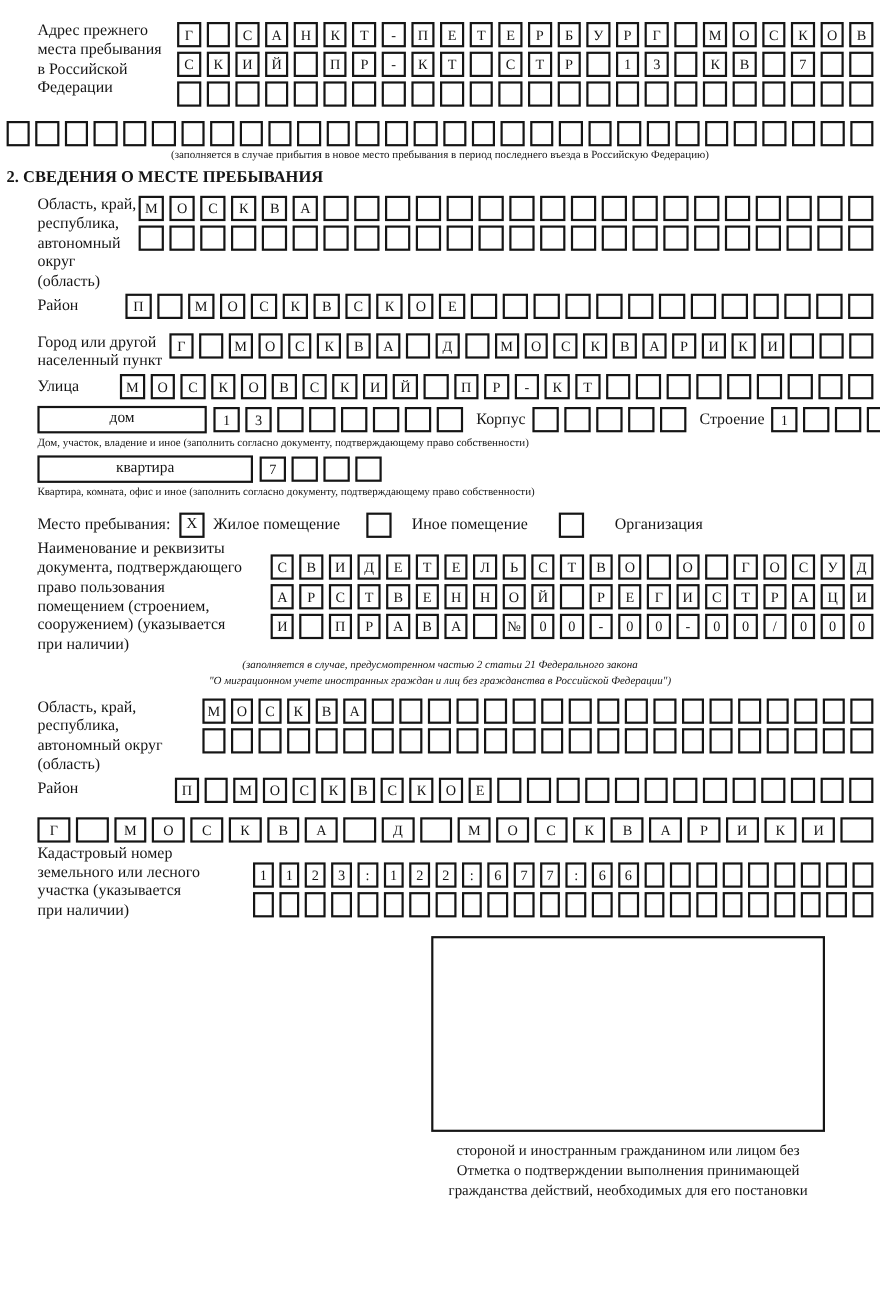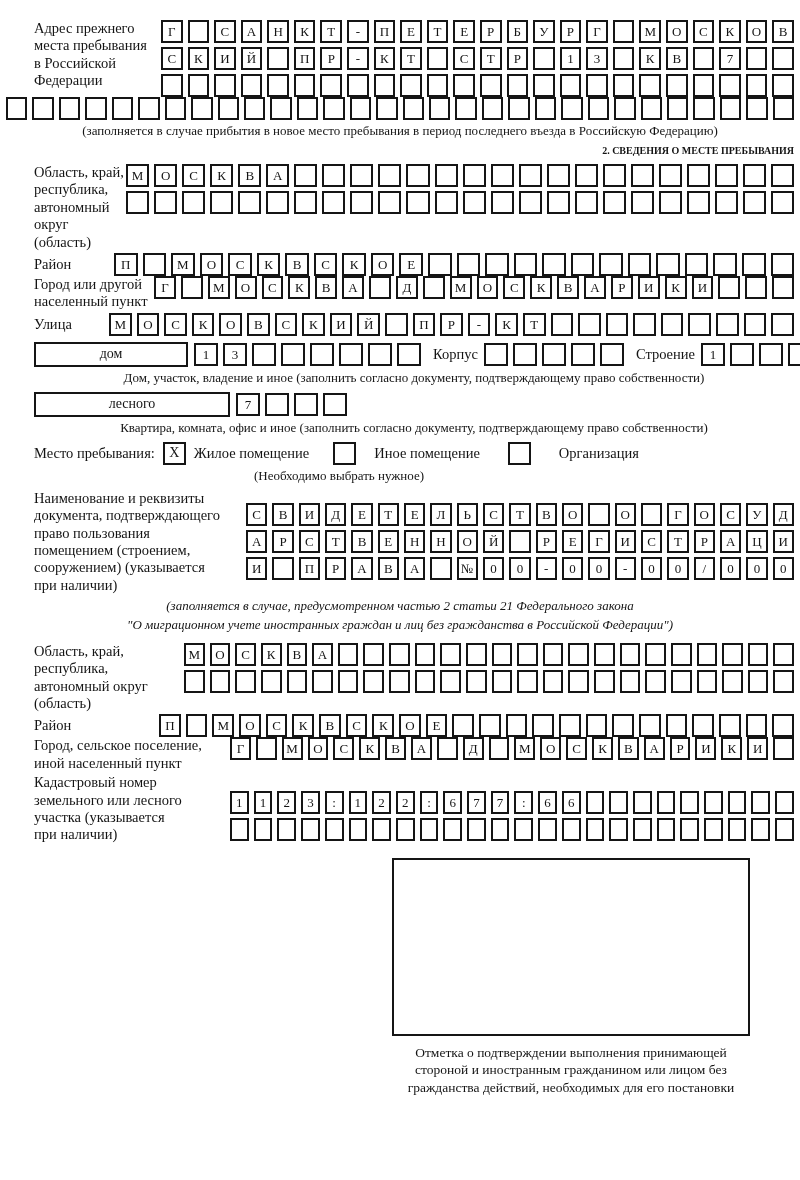--- a/index.html
+++ b/index.html
@@ -12,34 +12,34 @@
   .blk { display:flex; align-items:flex-start; margin-left:28px; }
   .blk.noindent { margin-left:0; }
   .lbl { font-size:14.5px; line-height:1.2; flex-shrink:0; }
   .cellstack { flex:1; display:flex; flex-direction:column; gap:4px; }
   .cells { flex:1; display:flex; gap:5px; }
   .cell { flex:1; height:19px; border:2px solid #151515; display:flex;
           align-items:center; justify-content:center; font-size:13px; line-height:1; }
   .fixcells { display:flex; gap:5px; flex:none; }
   .fixcells .cell { flex:none; width:20px; }
 
-  .note { font-size:13px; margin:3px 0 6px 0; }
+  .note { font-size:10px; margin:3px 0 6px 0; }
   .note.center { text-align:center; }
-  .note.indent { margin-left:28px;text-align:center; }
-  .sect-title { text-align:right; font-weight:bold; font-size:10px; margin:6px 0 8px 0; }
+  .note.indent { margin-left:28px; }
+  .sect-title { text-align:left; font-weight:bold; font-size:15px; margin:6px 0 8px 0; }
 
   .inline-row { display:flex; align-items:center; margin-left:28px; }
   .wordbox { border:2px solid #151515; height:21px; display:flex; align-items:center;
              justify-content:center; font-size:14px; flex:none; }
   .inline-lbl { font-size:14.5px; flex:none; }
 
   .chkbox { width:19px; height:19px; border:2px solid #151515; display:flex; flex:none;
             align-items:center; justify-content:center; font-size:14px; }
 
-  .mt2 { margin-top:2px;align-items:center; } .mt4 { margin-top:0; } .mt6 { margin-top:6px; } .mt14 { margin-top:14px; }
+  .mt2 { margin-top:2px;align-items:center; } .mt4 { margin-top:13px; } .mt6 { margin-top:6px; } .mt14 { margin-top:14px; }
 
   .kad-cells { padding-top:14px; }
 
   .stampwrap { width:386px; margin:14px 30px 0 auto; }
   .stampbox { width:354px; height:174px; border:2px solid #151515; margin:0 auto 8px auto; }
   .stampcap { text-align:center; font-size:13.5px; line-height:1.32; }
 </style>
 </head>
 <body>
 
@@ -353,40 +353,39 @@
     <div class="fixcells">
         <span class="cell">1</span>
         <span class="cell"></span>
         <span class="cell"></span>
         <span class="cell"></span>
       </div>
   </div>
   <div class="note indent">Дом, участок, владение и иное (заполнить согласно документу, подтверждающему право собственности)</div>
 
   <div class="inline-row">
-    <div class="wordbox" style="width:192px;">лесного</div>
+    <div class="wordbox" style="width:192px;">квартира</div>
     <div class="fixcells" style="margin-left:6px;">
         <span class="cell">7</span>
         <span class="cell"></span>
         <span class="cell"></span>
         <span class="cell"></span>
       </div>
   </div>
   <div class="note indent">Квартира, комната, офис и иное (заполнить согласно документу, подтверждающему право собственности)</div>
 
   <div class="inline-row mt4">
     <div class="inline-lbl">Место пребывания:</div>
     <div class="chkbox" style="margin-left:8px;">X</div>
     <div class="inline-lbl" style="margin-left:8px;">Жилое помещение</div>
     <div class="chkbox" style="margin-left:24px;"></div>
     <div class="inline-lbl" style="margin-left:18px;">Иное помещение</div>
     <div class="chkbox" style="margin-left:28px;"></div>
     <div class="inline-lbl" style="margin-left:28px;">Организация</div>
   </div>
-  <div class="note" style="margin-left:28px; width:610px; text-align:center;">(Необходимо выбрать нужное)</div>
 
   <div class="blk mt2">
     <div class="lbl" style="width:212px;">
         <div>Наименование и реквизиты</div>
         <div>документа, подтверждающего</div>
         <div>право пользования</div>
         <div>помещением (строением,</div>
         <div>сооружением) (указывается</div>
         <div>при наличии)</div>
       </div>
@@ -555,24 +554,20 @@
         <span class="cell"></span>
         <span class="cell"></span>
         <span class="cell"></span>
         <span class="cell"></span>
         <span class="cell"></span>
         <span class="cell"></span>
       </div>
   </div>
 
   <div class="blk mt4">
-    <div class="lbl" style="width:196px;">
-        <div>Город, сельское поселение,</div>
-        <div>иной населенный пункт</div>
-      </div>
     <div class="cells">
         <span class="cell">Г</span>
         <span class="cell"></span>
         <span class="cell">М</span>
         <span class="cell">О</span>
         <span class="cell">С</span>
         <span class="cell">К</span>
         <span class="cell">В</span>
         <span class="cell">А</span>
         <span class="cell"></span>
@@ -651,19 +646,19 @@
           <span class="cell"></span>
           <span class="cell"></span>
           <span class="cell"></span>
         </div>
     </div>
   </div>
 
   <div class="stampwrap">
     <div class="stampbox"></div>
     <div class="stampcap">
+        <div>стороной и иностранным гражданином или лицом без</div>
         <div>Отметка о подтверждении выполнения принимающей</div>
-        <div>стороной и иностранным гражданином или лицом без</div>
         <div>гражданства действий, необходимых для его постановки</div>
       </div>
   </div>
 
 </div>
 
 </body></html>

